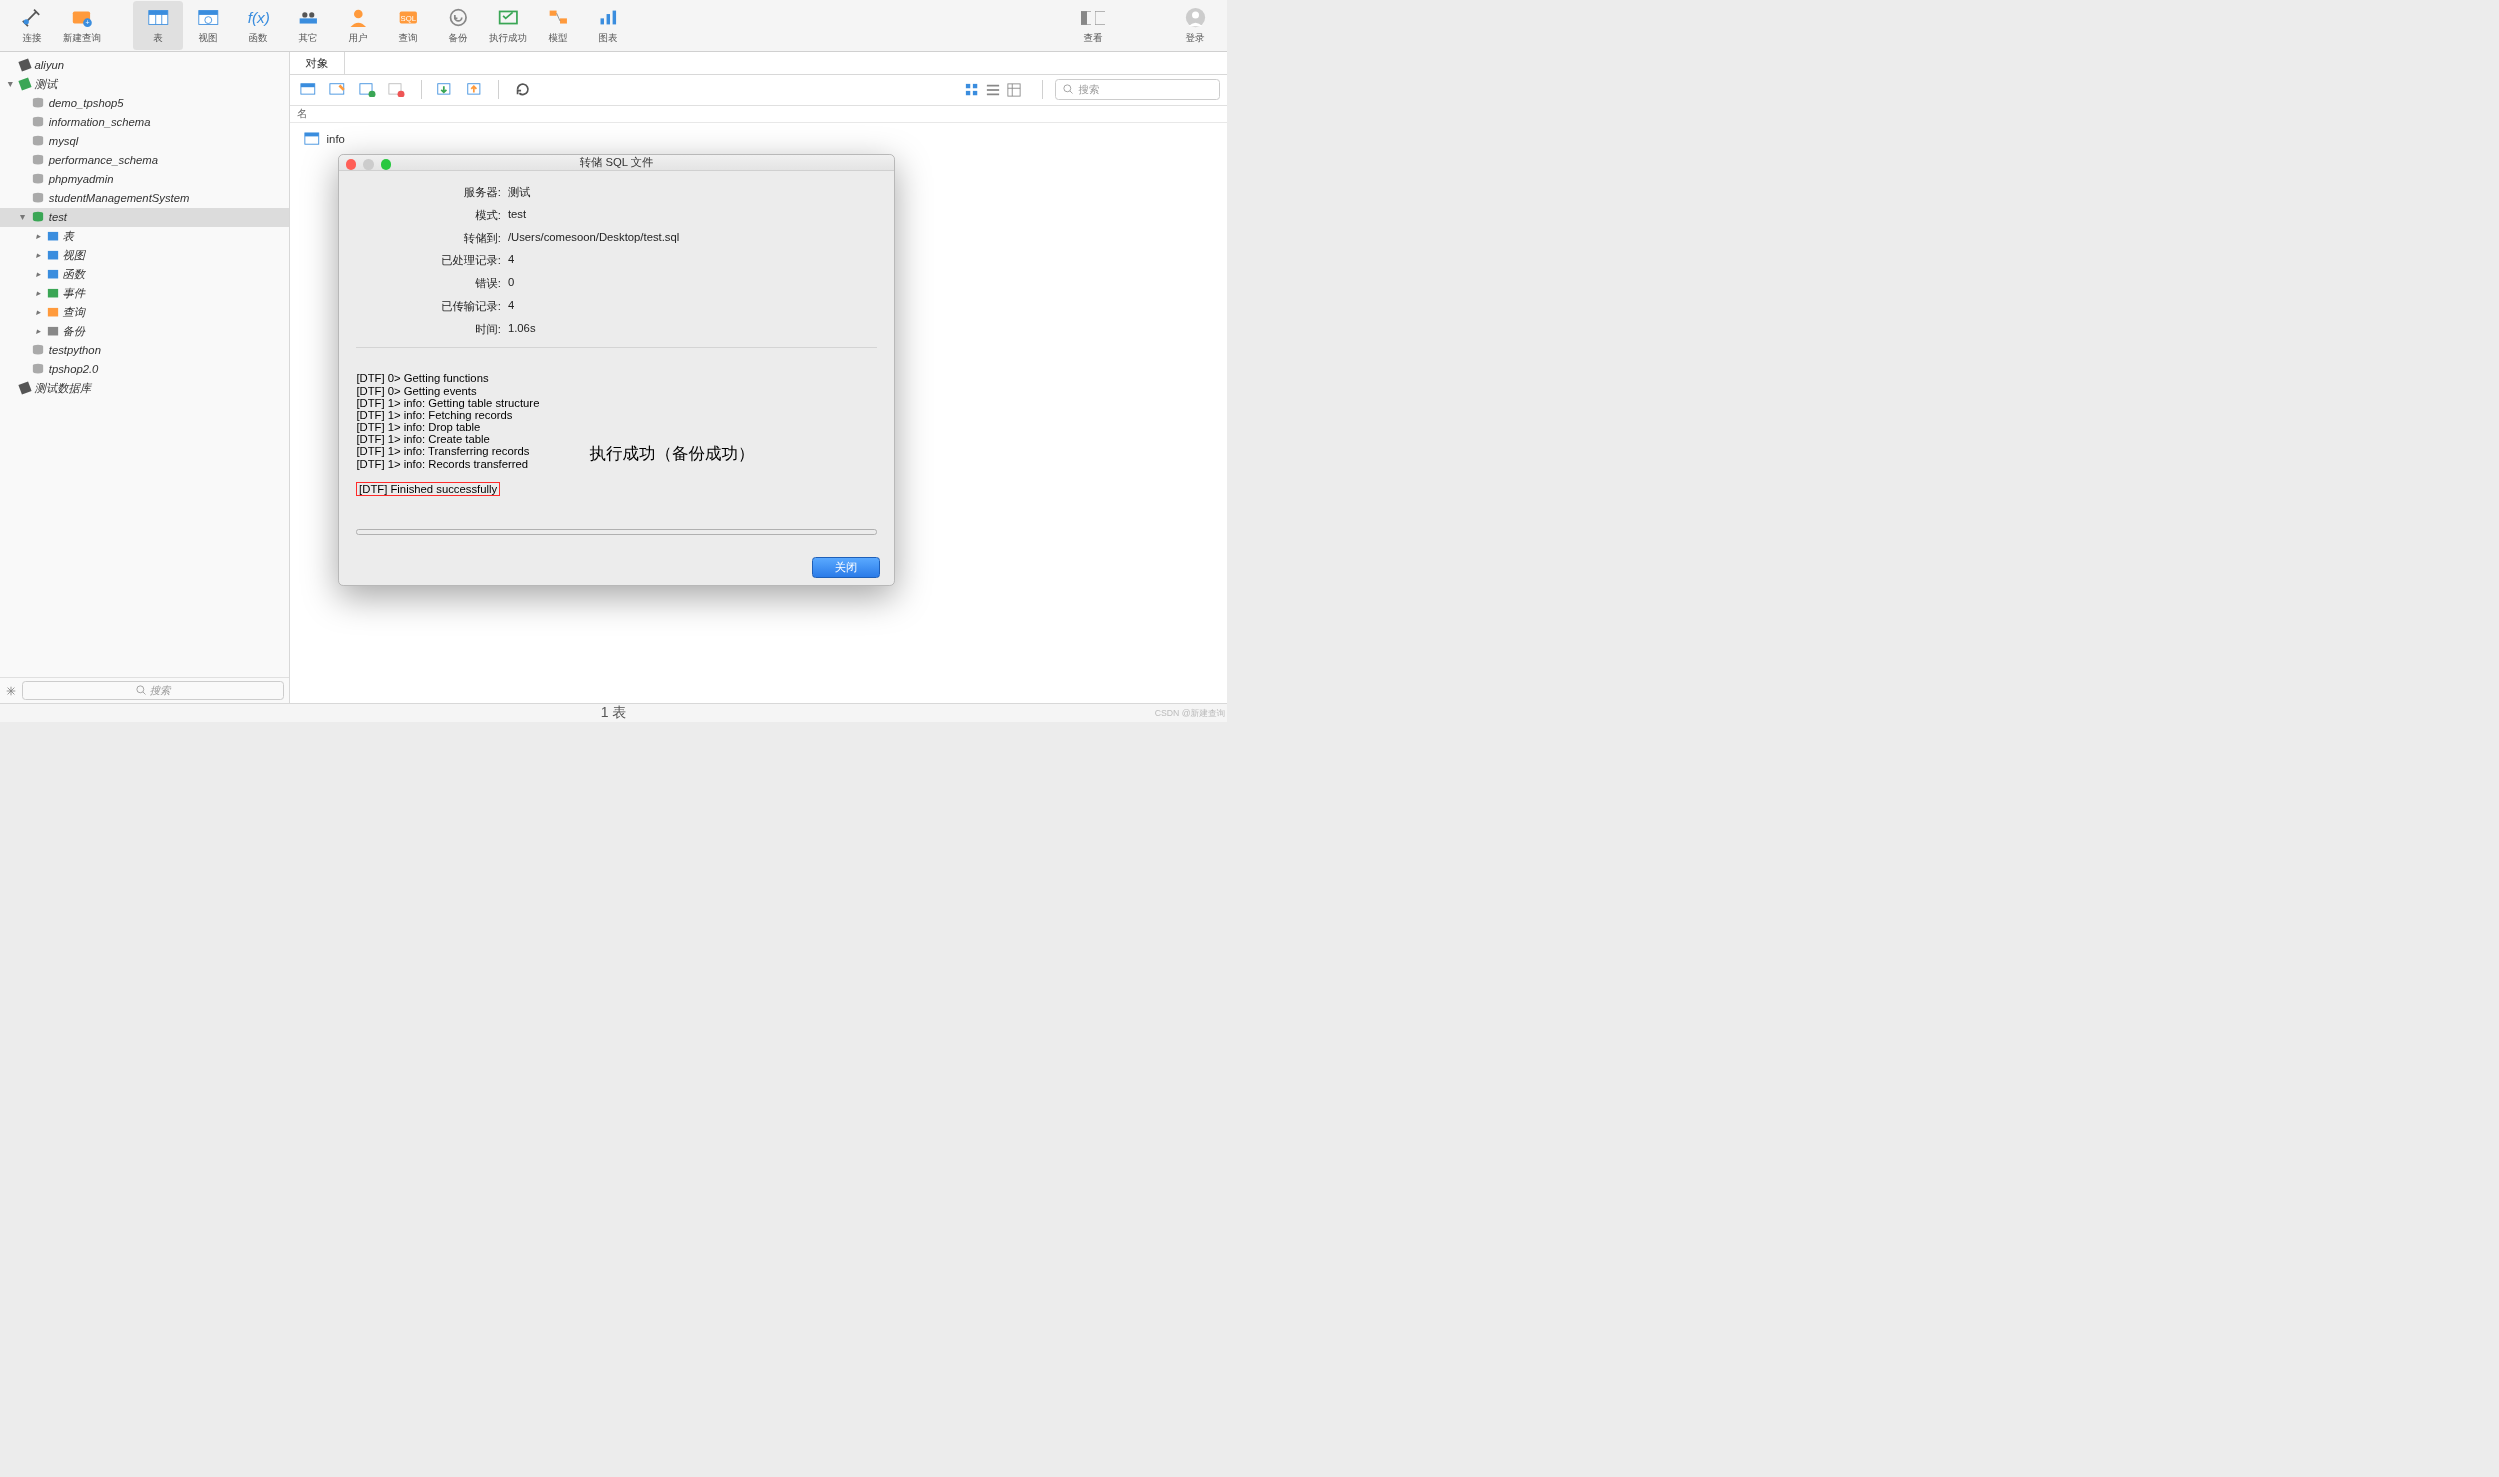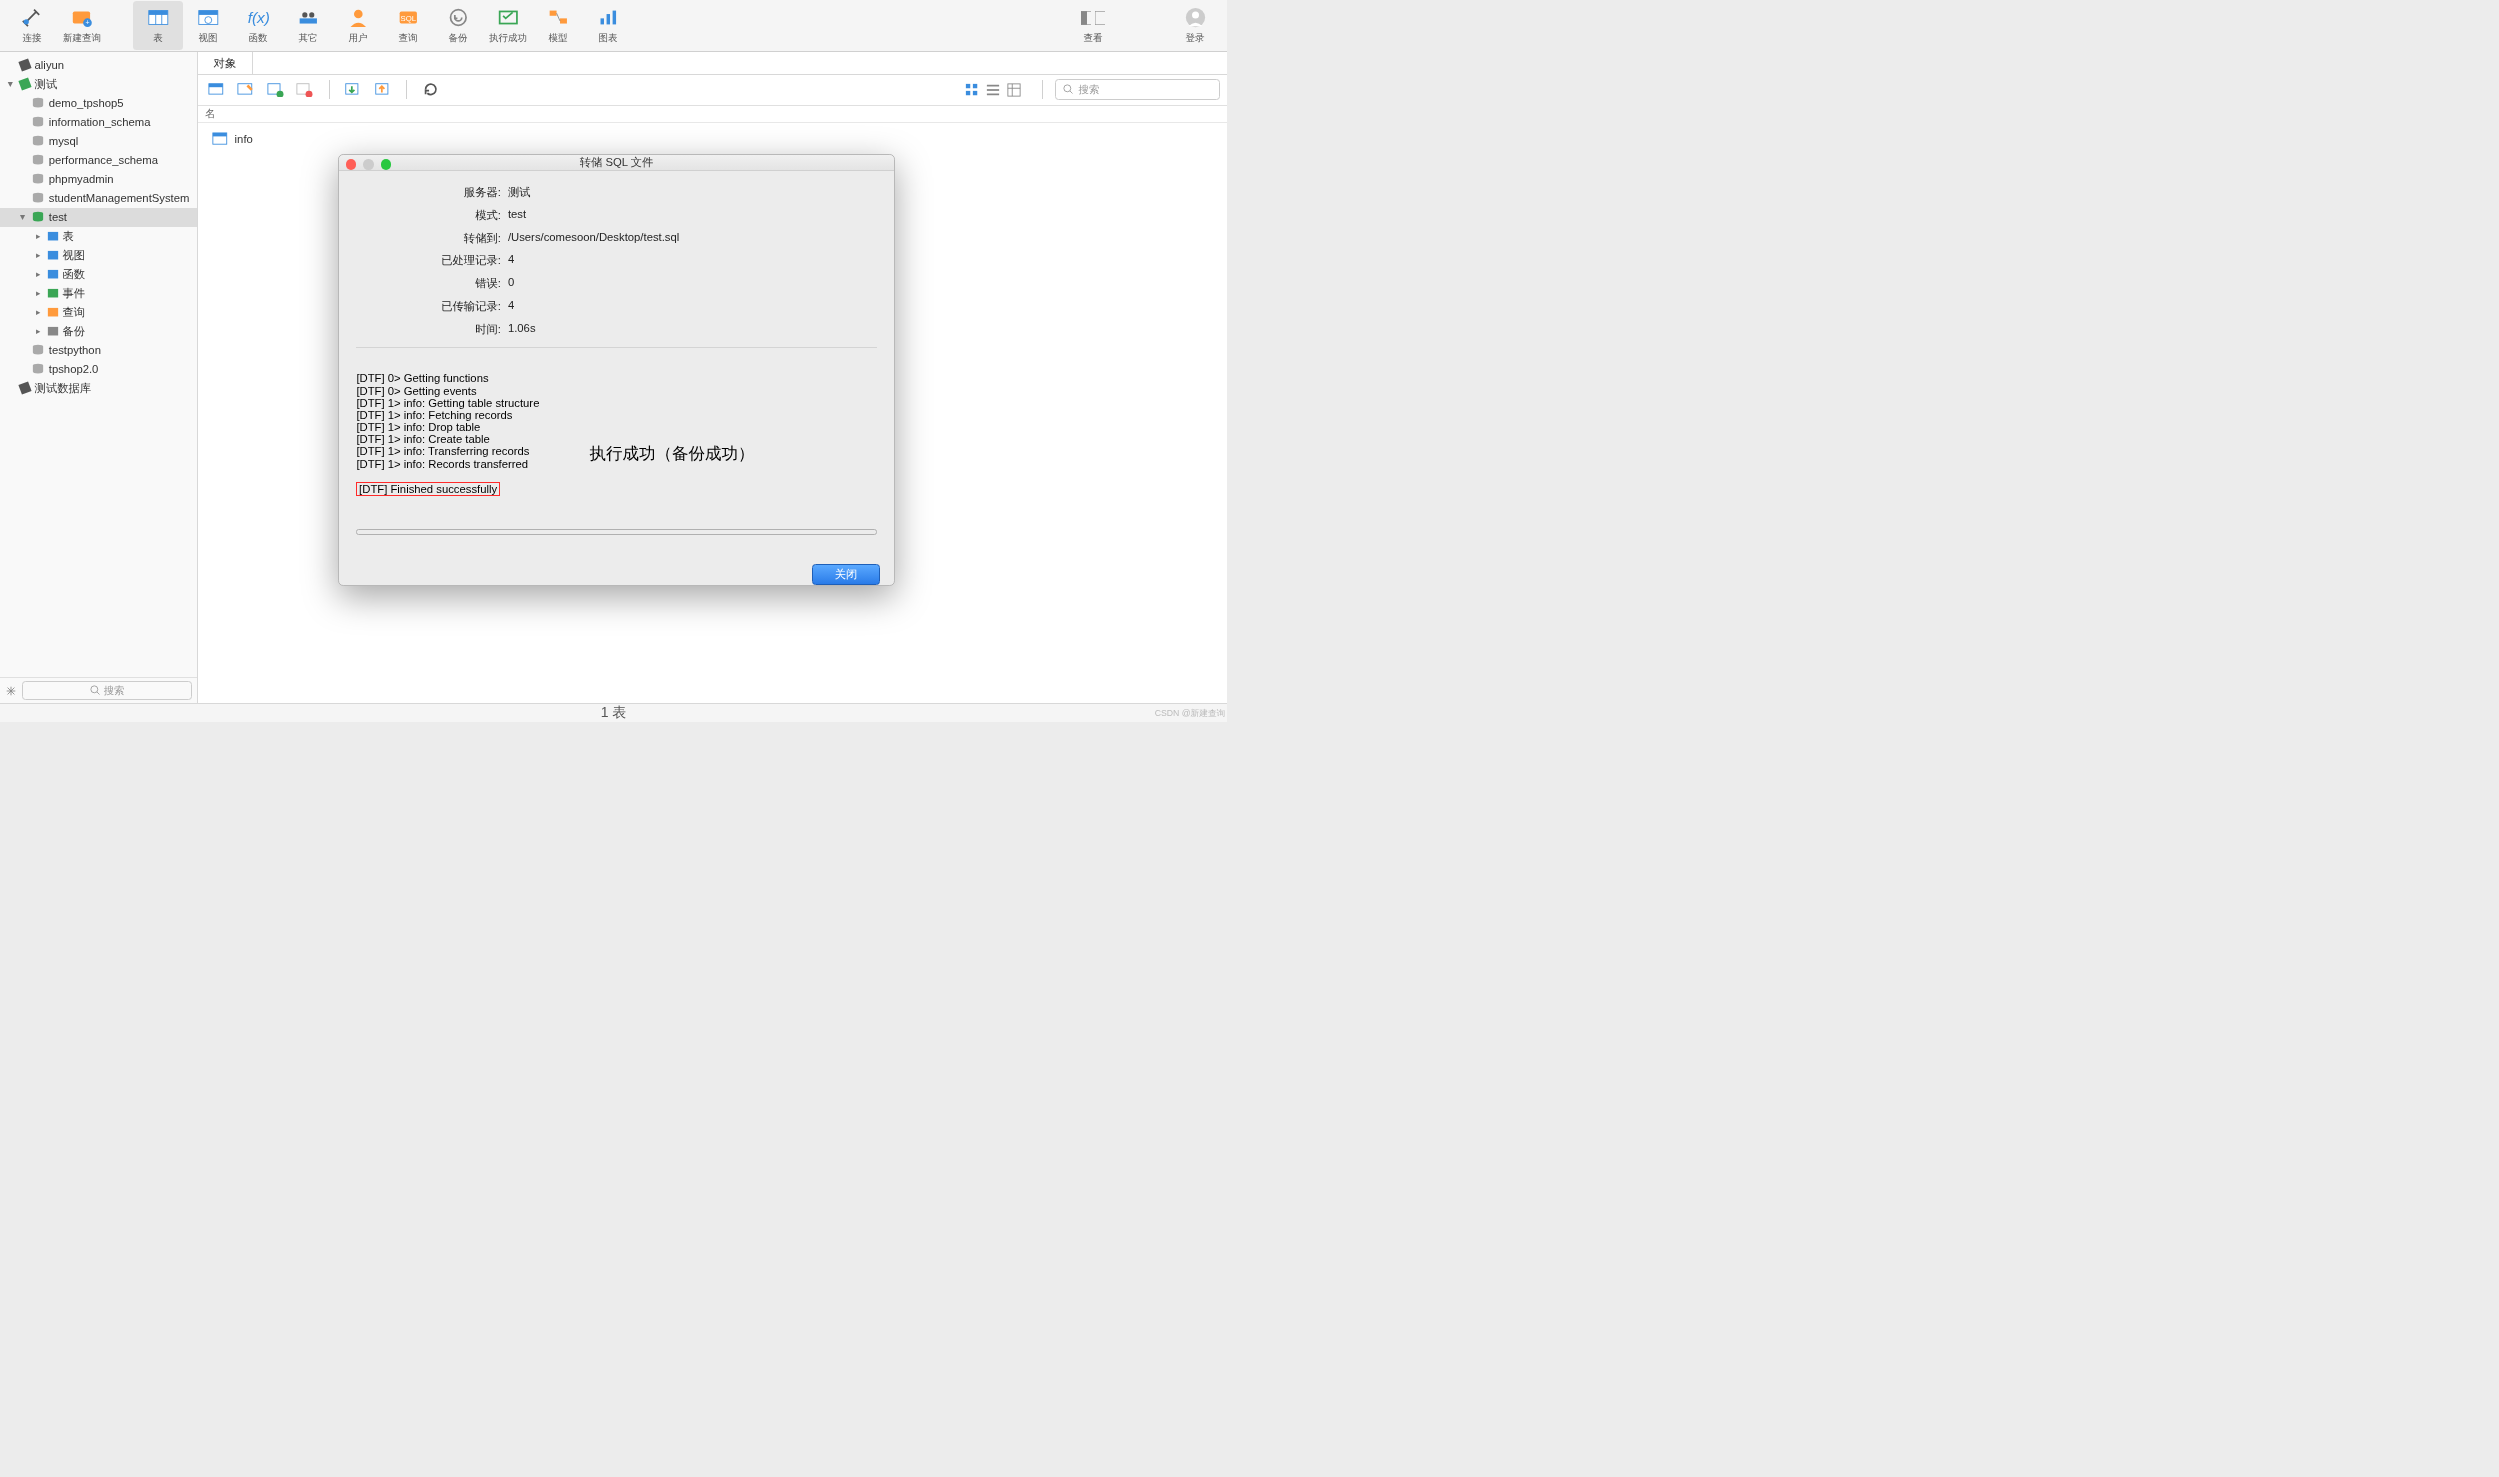--- a/index.html
+++ b/index.html
@@ -8,21 +8,21 @@
     .titlebar { height: 19px; background: linear-gradient(#f6f6f6,#e8e8e8); display:flex; align-items:center; justify-content:center; border-bottom:0.9px solid #d0d0d0; position:relative;}
     .traffic { position:absolute; left:7px; top:3.5px; display:flex; gap:7px;}
     .dot { width:10.4px; height:10.4px; border-radius:50%; background:#ccc; border:0.9px solid #bbb;}
     .titlebar-title { font-size:11.3px; color:#555;}
     .toolbar { height:52px; background:#f5f5f5; border-bottom:0.9px solid #d0d0d0; display:flex; align-items:center; padding:0 7px;}
     .tbitem { display:flex; flex-direction:column; align-items:center; justify-content:center; width:50px; height:49px; color:#555; font-size:9.5px; gap:2.6px; cursor:pointer;}
     .tbitem.active { background:#e0e0e0; border-radius:3.5px;}
     .tbicon { width:24px; height:22.6px; display:flex; align-items:center; justify-content:center;}
     .spacer { flex:1;}
     .main { flex:1; display:flex; min-height:0;}
-    .sidebar { width:198px; background:#f9f9f9; border-right:0.9px solid #d8d8d8; overflow:auto; position:relative;}
+    .sidebar { width:290px; background:#f9f9f9; border-right:0.9px solid #d8d8d8; overflow:auto; position:relative;font-style:italic;}
     .tree { padding:3.5px 0;}
     .node { display:flex; align-items:center; height:19px; padding-left:5.2px; gap:3.5px; cursor:pointer;}
     .node.selected { background:#dcdcdc;}
     .node .disclosure { width:10.4px; text-align:center; color:#777; font-size:8.7px;}
     .node .nlabel { font-size:11.3px; color:#333;}
     .depth1 { padding-left:17.4px;align-items:center;}
     .depth2 { padding-left:33px;}
     .content { flex:1; background:#fff; display:flex; flex-direction:column; position:relative;}
     .tabs { height:22.6px; border-bottom:0.9px solid #d8d8d8; display:flex;}
     .tab { padding:3.5px 15.6px; border-right:0.9px solid #d8d8d8; background:#fff; font-size:11.3px;}
@@ -45,21 +45,21 @@
     .dlg-grey { width:10.4px; height:10.4px; border-radius:50%; background:#ccc;}
     .dlg-green { width:10.4px; height:10.4px; border-radius:50%; background:#28c840;}
     .dlg-body { flex:1; padding:14px 17.4px 10.4px; display:flex; flex-direction:column;}
     .dlg-grid { display:grid; grid-template-columns:148px 1fr; row-gap:7.8px; font-size:11.3px; padding:0 3.5px 10.4px; border-bottom:0.9px solid #d4d4d4;}
     .dlg-grid .k { text-align:right; padding-right:7px; color:#222;}
     .dlg-grid .v { color:#222;}
     .dlg-log { flex:1; margin-top:12px; font-size:11.3px; line-height:1.08; color:#000; white-space:pre-line; position:relative;}
     .redbox { border:0.9px solid #ff2a2a; display:inline-block; padding:0 1.7px;}
     .annot { position:absolute; left:233px; top:85px; color:#000000; font-size:16.5px;}
     .progress-track { height:5.2px; border:0.9px solid #b0b0b0; border-radius:2.6px; margin-top:21px; overflow:hidden;}
-    .dlg-footer { height:40px; display:flex; align-items:flex-end; justify-content:flex-end; padding:0 14px;}
+    .dlg-footer { height:40px; display:flex; align-items:flex-start; justify-content:flex-end; padding:0 14px;}
     .btn-close { width:68px; height:21px; background:linear-gradient(#5aa9ff,#2a7be8); color:#fff; border:0.9px solid #1e5fb8; border-radius:3.5px; font-size:11.3px; cursor:pointer;}
     .watermark { position:absolute; right:1.7px; bottom:1.7px; font-size:8.7px; color:#bbb;}
     
     svg { display:block;}
     .ic-db { width:14px; height:12px;}
     .ic-conn { width:12px; height:12px; transform:rotate(-20deg);}
   </style>
 </head>
 <body>
 

